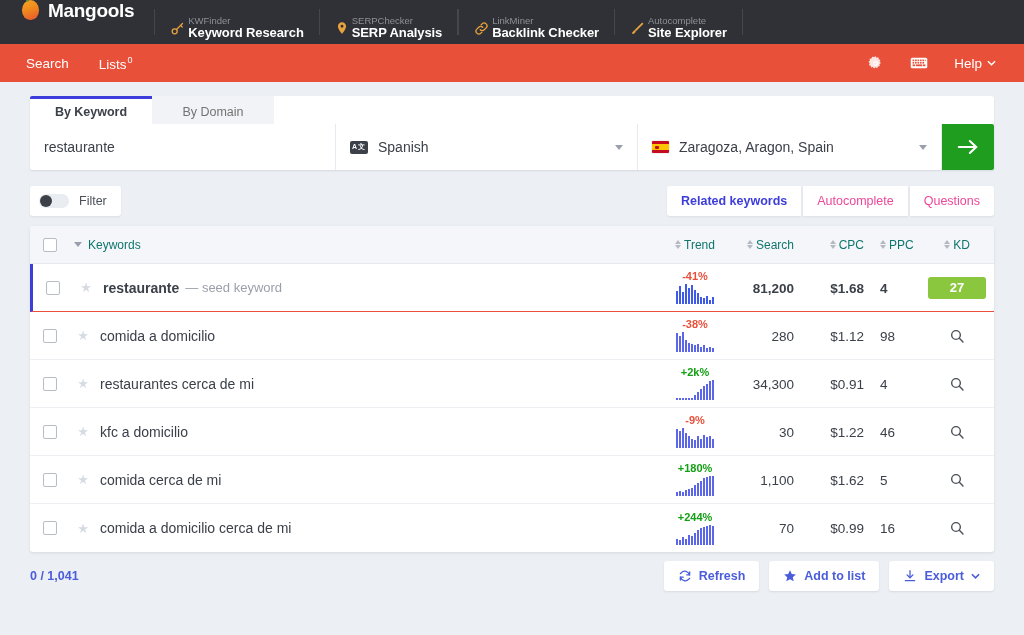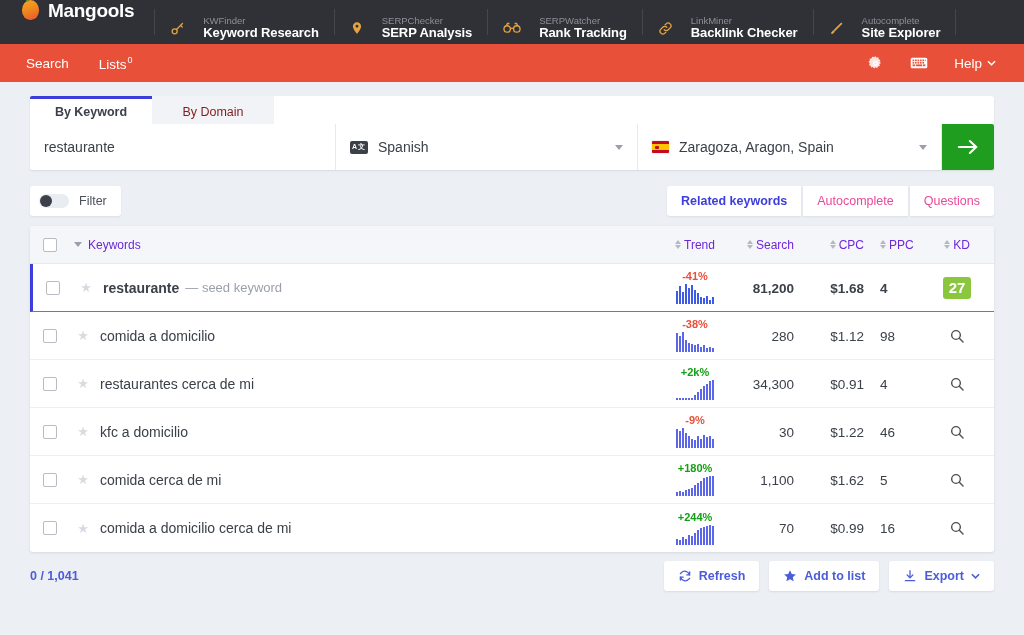--- a/index.html
+++ b/index.html
@@ -32,21 +32,21 @@
   .mango-logo::after{
     content:""; position:absolute; left:4px; top:-3px;
     width:2px; height:5px; background:#6b9b3a; border-radius:2px;
     transform: rotate(-18deg);
   }
   .brand-name {
     color: #fff; font-size: 19px; font-weight: bold; letter-spacing: -0.3px;
   }
   .nav-sep { width: 1px; height: 26px; background: #44474d; }
   .nav-item {
-    display: flex; align-items: center; gap: 18px;
+    display: flex; align-items: center; gap: 3px;
     padding: 0 15px; height: 100%;
     cursor: pointer; position: relative; margin-top: 12px;
   }
   .nav-ico { color: #e8a33d; display:flex; align-items:center; }
   .nav-ico svg { display:block; }
   .nav-text { line-height: 1.05; }
   .nav-sub { color: #8d9096; font-size: 9.5px; display:block; }
   .nav-main { color: #fff; font-size: 13px; font-weight: bold; display:block; letter-spacing:-0.1px;text-align:right;}
   .nav-item.active::after {
     content: ""; position: absolute; bottom: -1px; left: 50%;
@@ -84,21 +84,21 @@
   .tab-kw, .tab-dom {
     width: 122px; display: flex; align-items: center; justify-content: center;
     font-size: 12.5px; cursor: pointer; height: 100%;
   }
   .tab-kw {
     border-top: 3px solid #3d3ddb;
     color: #3b4049; font-weight: bold; background: #fff;
     border-radius: 2px 0 0 0;
   }
   .tab-dom {
-    background: #f1f3f6; color: #7f1d1d; border-top: 3px solid transparent;
+    background: #f1f3f6; color: #737373; border-top: 3px solid transparent;
   }
   .inputs-row { display: flex; height: 46px; }
   .kw-input {
     flex: 0 0 306px; display:flex; align-items:center;
     border-right: 1px solid #e6e9ef; padding-left: 14px;
   }
   .kw-input input {
     border:none; outline:none; font-size:14px; color:#3b4049; width:100%;
     font-family: "Liberation Sans", sans-serif; background:transparent;
   }
@@ -183,21 +183,21 @@
   }
   .c-check { flex: 0 0 40px; display:flex; justify-content:center; align-items:center;}
   .c-star  { flex: 0 0 26px; display:flex; justify-content:center; align-items:center;}
   .c-kw    { flex: 1 1 auto; display:flex; align-items:center; gap:6px; padding-left:4px;}
   .c-trend { flex: 0 0 66px; text-align: center; position: relative;}
   .c-search{ flex: 0 0 66px; text-align: right; }
   .c-cpc   { flex: 0 0 70px; text-align: right; }
   .c-ppc   { flex: 0 0 56px; text-align: left; padding-left:16px;}
   .c-kd    { flex: 0 0 74px; display:flex; align-items:center; justify-content:center;}
   .th {
-    font-size: 12px; color: #6d28d9; display: flex; align-items: center; gap: 3px;
+    font-size: 12px; color: #0f766e; display: flex; align-items: center; gap: 3px;
     cursor: pointer;
   }
   .th.right { justify-content: flex-end; }
   .th.center { justify-content: center; }
   .sort-ico {
     display: inline-flex; flex-direction: column; gap: 1px; flex:none;
   }
   .sort-ico i {
     display:block; width:0;height:0;border-left:3px solid transparent;
     border-right:3px solid transparent;
@@ -232,22 +232,22 @@
     position: relative; height: 48px;
     display:flex; flex-direction:column; align-items:center; justify-content:center;
   }
   .trend-pct { font-size: 11px; font-weight: bold; line-height: 1; margin-bottom: 2px;}
   .trend-pct.neg { color: #e8503a; }
   .trend-pct.pos { color: #14a014; }
   .spark { display: flex; align-items: flex-end; gap: 1px; height: 20px; }
   .spark i { display:block; width:2px; background:#5b67e8; }
   .seed .spark i { background:#3d5ae8; }
   .kd-badge {
-    width: 28px; height: 22px; border-radius: 3px;
-    background: #8bc63f; color: #fff; font-size: 15px; font-weight: bold;
+    width: 58px; height: 22px; border-radius: 3px;
+    background: #8bc63f; color: #fff; font-size: 13px; font-weight: bold;
     display: flex; align-items: center; justify-content: center;
   }
   .kd-search { color: #4b5059; cursor: pointer; display:flex; }
 
   
   #footer {
     margin: 0 30px; height: 48px;
     display: flex; align-items: center;
   }
   .count-txt { font-size: 12.5px; color: #4b5ddb; font-weight: bold; }
@@ -291,35 +291,20 @@
           <path d="M12 2C8.1 2 5 5.1 5 9c0 5.2 7 13 7 13s7-7.8 7-13c0-3.9-3.1-7-7-7zm0 9.5A2.5 2.5 0 1 1 12 6.5a2.5 2.5 0 0 1 0 5z"></path>
         </svg>
     </span>
     <span class="nav-text">
       <span class="nav-sub">SERPChecker</span>
       <span class="nav-main">SERP Analysis</span>
     </span>
   </div>
   <div class="nav-sep"></div>
 
-  <div class="nav-item">
-    <span class="nav-ico">
-      <svg width="18" height="14" viewBox="0 0 28 18" fill="none" stroke="currentColor" stroke-width="2">
-          <circle cx="6.5" cy="10.5" r="5"></circle>
-          <circle cx="21.5" cy="10.5" r="5"></circle>
-          <path d="M11.5 9.5h5"></path>
-          <path d="M5 5.5L7 2h3"></path>
-          <path d="M23 5.5L21 2h-3"></path>
-        </svg>
-    </span>
-    <span class="nav-text">
-      <span class="nav-sub">SERPWatcher</span>
-      <span class="nav-main">Rank Tracking</span>
-    </span>
-  </div>
   <div class="nav-sep"></div>
 
   <div class="nav-item">
     <span class="nav-ico">
       <svg width="15" height="15" viewBox="0 0 24 24" fill="none" stroke="currentColor" stroke-width="2.1" stroke-linecap="round">
           <path d="M10 14a4.5 4.5 0 0 0 6.4 0l3-3a4.5 4.5 0 0 0-6.4-6.4l-1.5 1.5"></path>
           <path d="M14 10a4.5 4.5 0 0 0-6.4 0l-3 3a4.5 4.5 0 0 0 6.4 6.4l1.5-1.5"></path>
         </svg>
     </span>
     <span class="nav-text">

